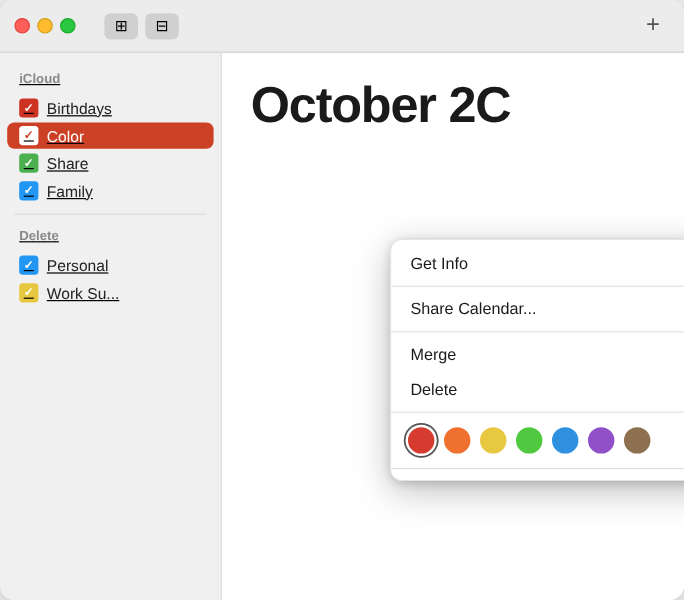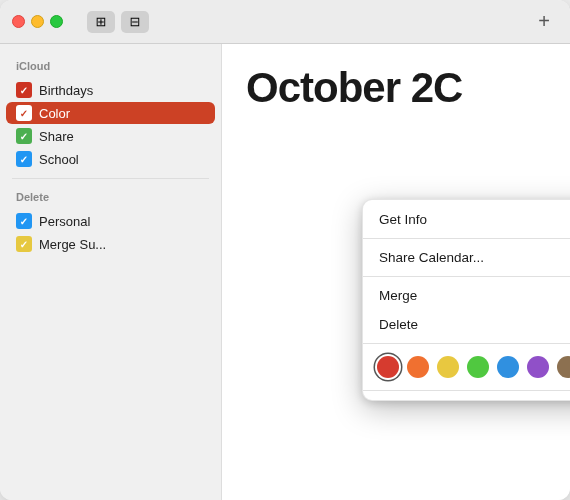--- a/index.html
+++ b/index.html
@@ -76,25 +76,26 @@
       padding: 0 8px;
     }
 
     .content-area {
       display: flex;
       flex: 1;
       overflow: hidden;
     }
 
     .sidebar {
-      width: 222px;
+      width: 185px;
       background: #f0f0f0;
       padding: 12px 0;
       border-right: 1px solid #ddd;
       flex-shrink: 0;
+      text-decoration: underline;
     }
 
     .sidebar-section-label {
       font-size: 11px;
       font-weight: 600;
       color: #888;
       padding: 4px 16px 6px 16px;
       text-transform: none;
     }
 
@@ -258,39 +259,39 @@
         <div class="checkbox green">
           <span class="check-mark">✓</span>
         </div>
         <span>Share</span>
       </div>
 
       <div class="sidebar-item">
         <div class="checkbox blue">
           <span class="check-mark">✓</span>
         </div>
-        <span>School</span>
+        <span>Family</span>
       </div>
 
       <div class="sidebar-divider"></div>
 
       <div class="sidebar-section-label">Delete</div>
 
       <div class="sidebar-item">
         <div class="checkbox blue">
           <span class="check-mark">✓</span>
         </div>
         <span>Personal</span>
       </div>
 
       <div class="sidebar-item">
         <div class="checkbox yellow">
           <span class="check-mark">✓</span>
         </div>
-        <span>Merge Su...</span>
+        <span>Work Su...</span>
       </div>
     </div>
 
     <div class="main-content">
       <div class="month-title">October 2C</div>
 
       <div class="context-menu">
         <div class="menu-item">
           <span>Get Info</span>
         </div>

